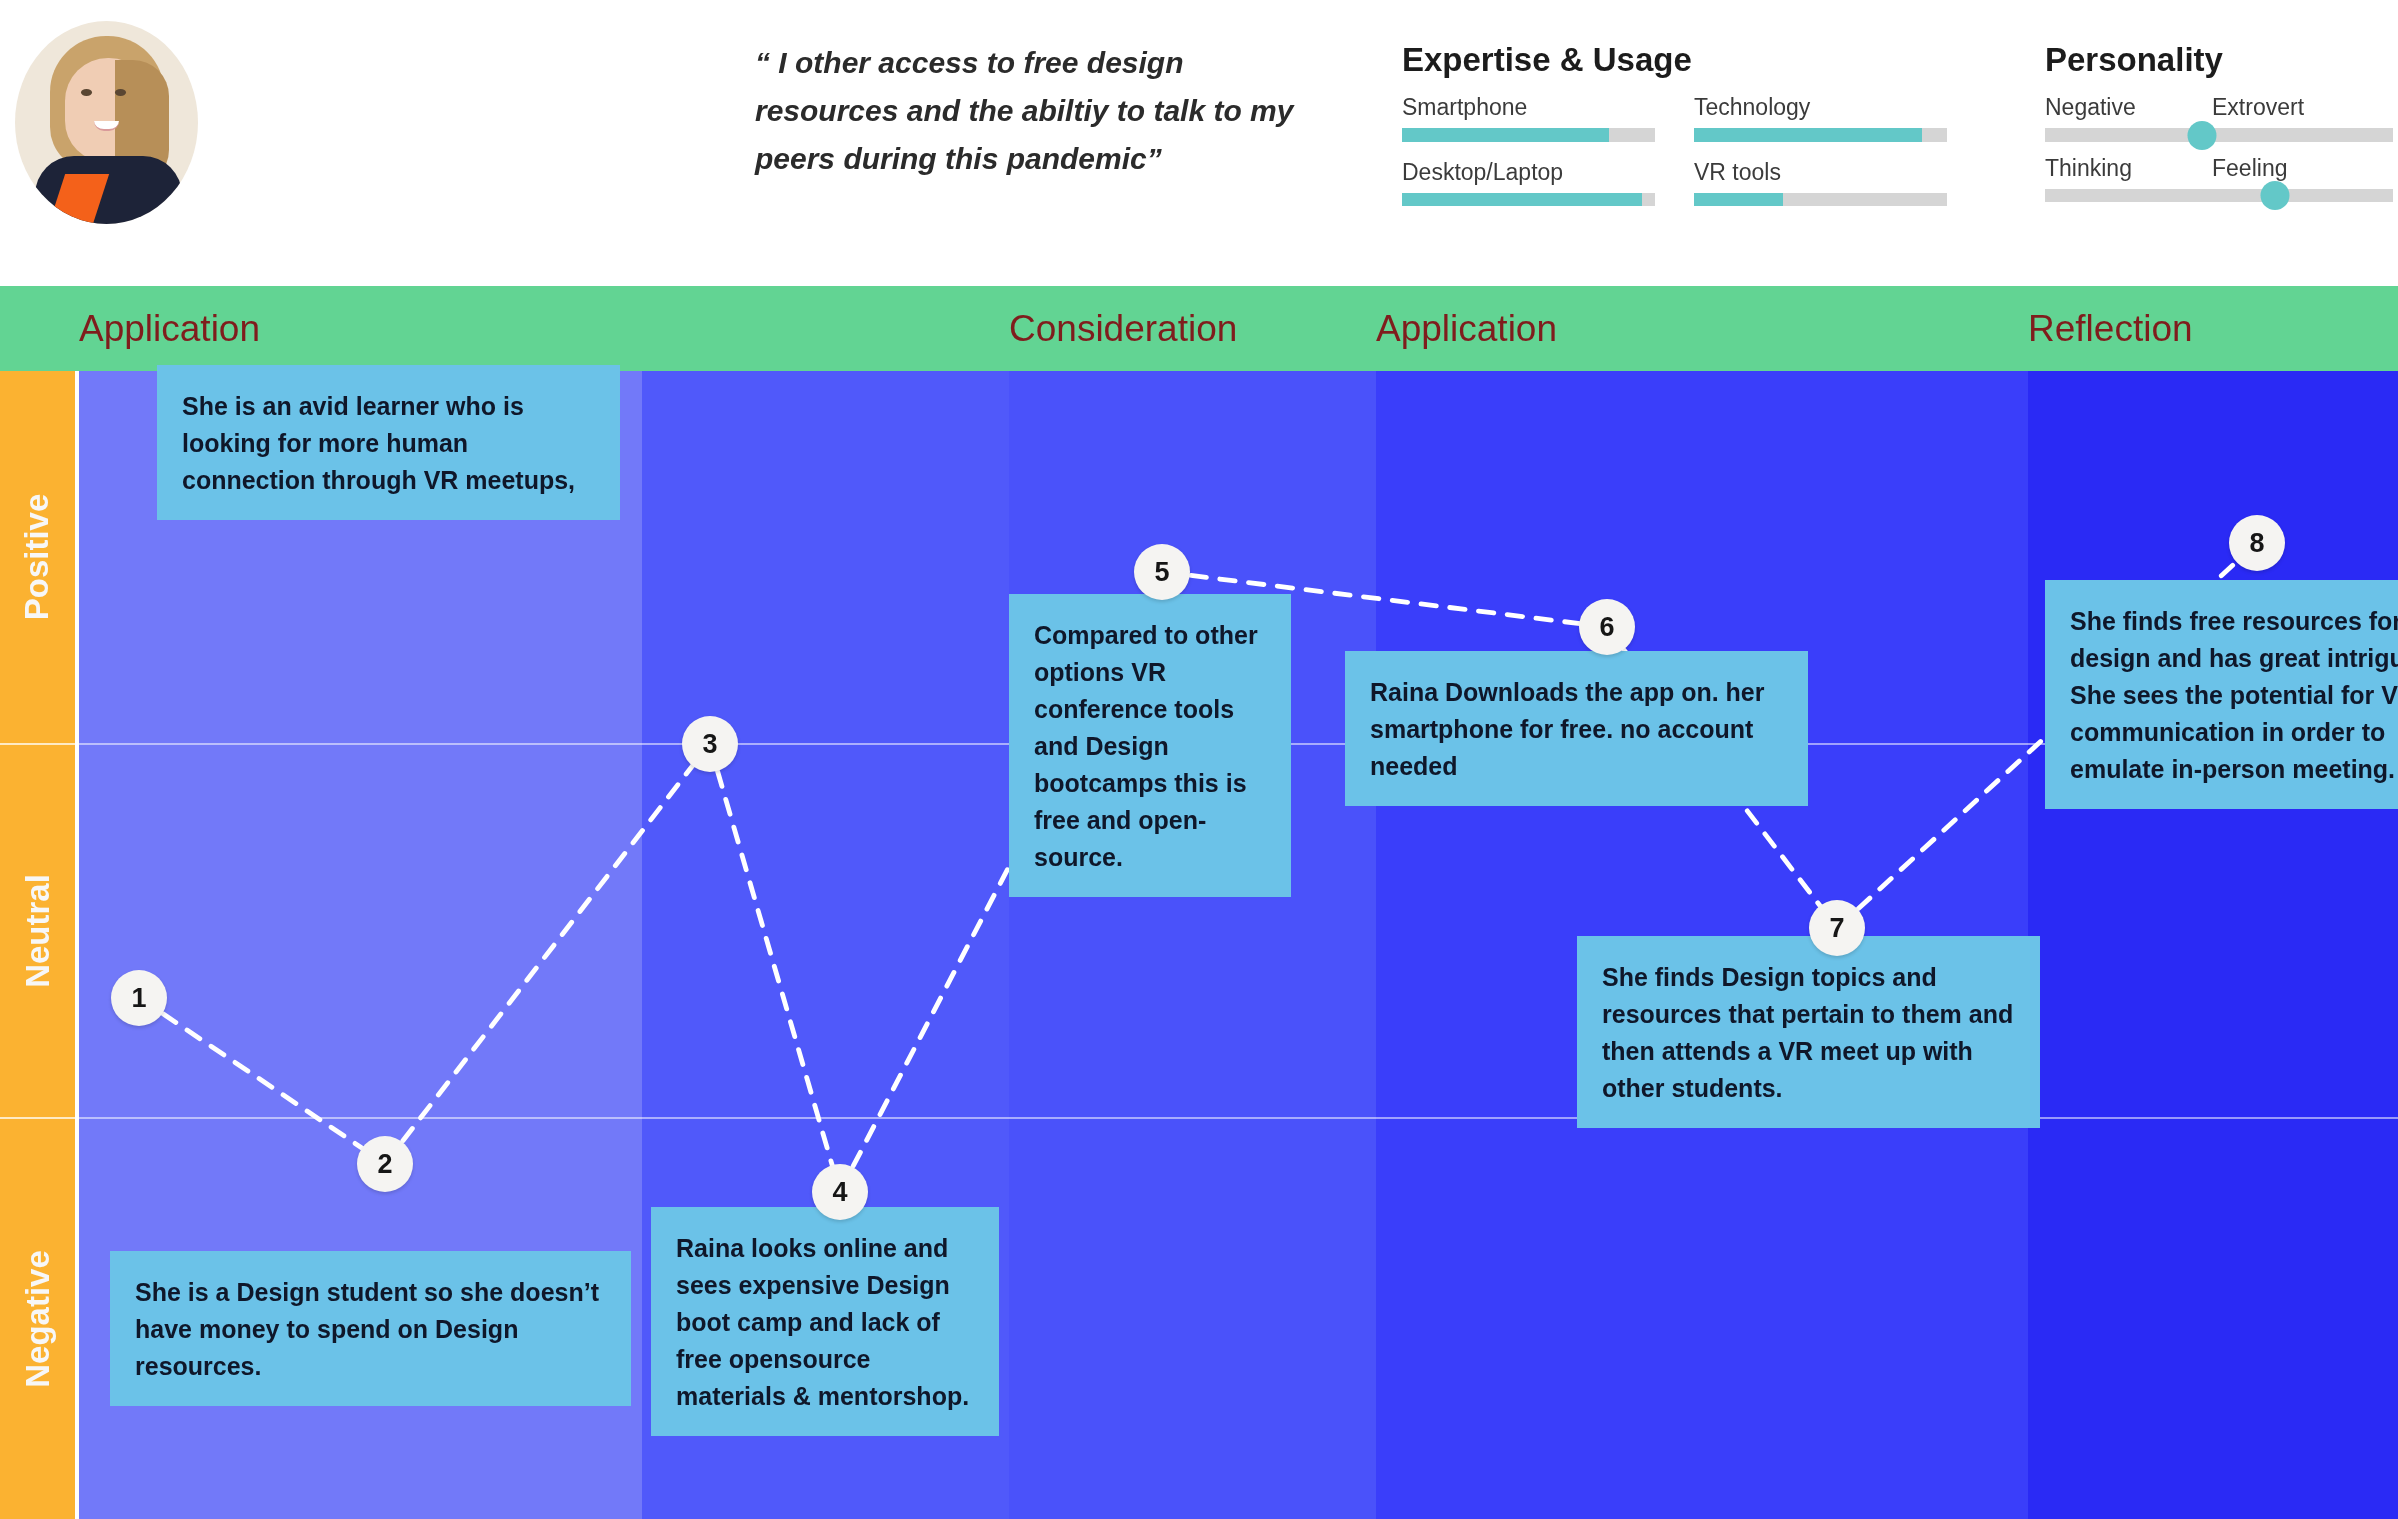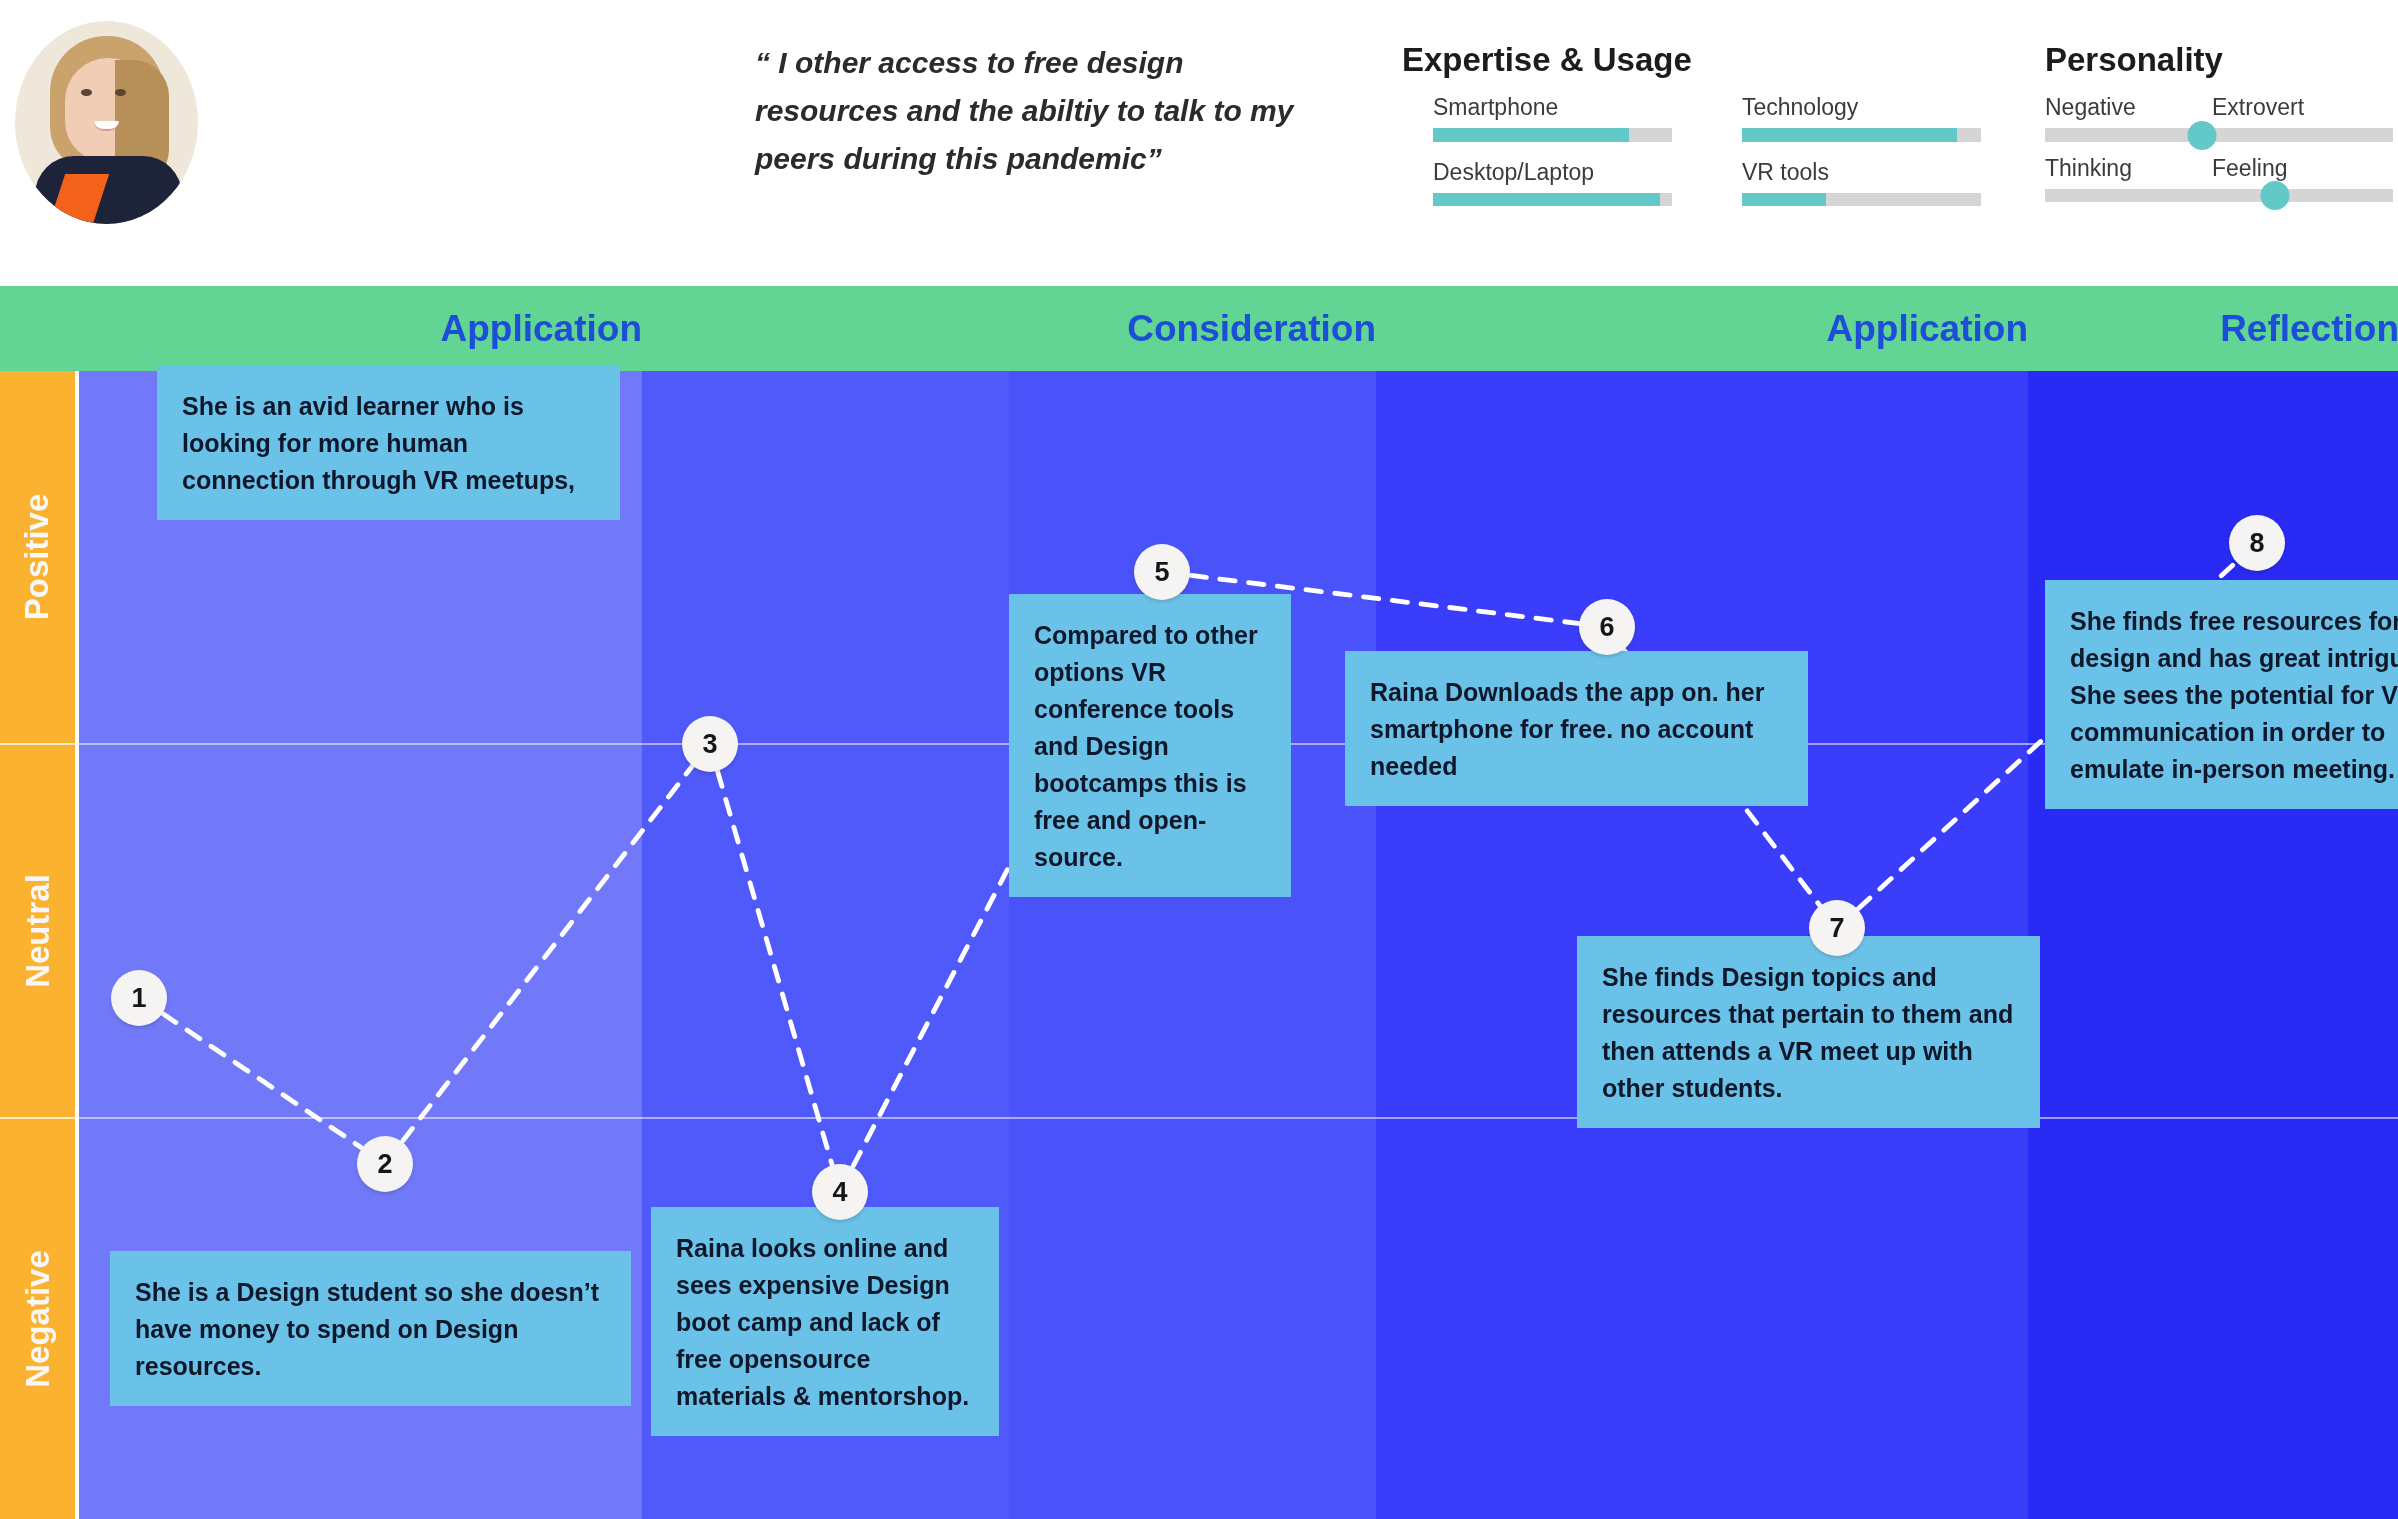--- a/index.html
+++ b/index.html
@@ -84,21 +84,21 @@
   
   #expertise {
     position: absolute; left: 1402px; top: 41px;
     width: 579px;
   }
   #expertise .sec-title, #personality .sec-title {
     font-size: 33px; font-weight: bold; color: #1c1c1c;
     margin-bottom: 15.4px;
   }
   .meter-grid { display: flex; gap: 39px; }
-  .meter-col { width: 253px; margin-left: 31px; }
+  .meter-col { width: 253px; }
   .meter { margin-bottom: 17.4px; }
   .meter-label { font-size: 23px; color: #3b3b3b; margin-bottom: 6.8px; }
   .meter-track { width: 100%; height: 13.5px; background: #d5d5d5; }
   .meter-fill { height: 13.5px; background: #63c8c8; }
 
   
   #personality {
     position: absolute; left: 2045px; top: 41px;
     width: 348px;
   }
@@ -118,24 +118,24 @@
 
   
   #stage-bar {
     position: absolute; left: 0; top: 286px;
     width: 2398px; height: 85px;
     background: #62d493;
   }
   .stage-label {
     position: absolute; top: 0; height: 85px;
     line-height: 85px;
-    color: #1d4ed8;
+    color: #7f1d1d;
     font-size: 37px;
-    font-weight: bold;
-    text-align: right;
+    font-weight: normal;
+    text-align: left;
   }
 
   
   #matrix {
     position: absolute; left: 0; top: 371px;
     width: 2398px; height: 1149px;
   }
   #mood-sidebar {
     position: absolute; left: 0; top: 0;
     width: 75px; height: 1149px;

